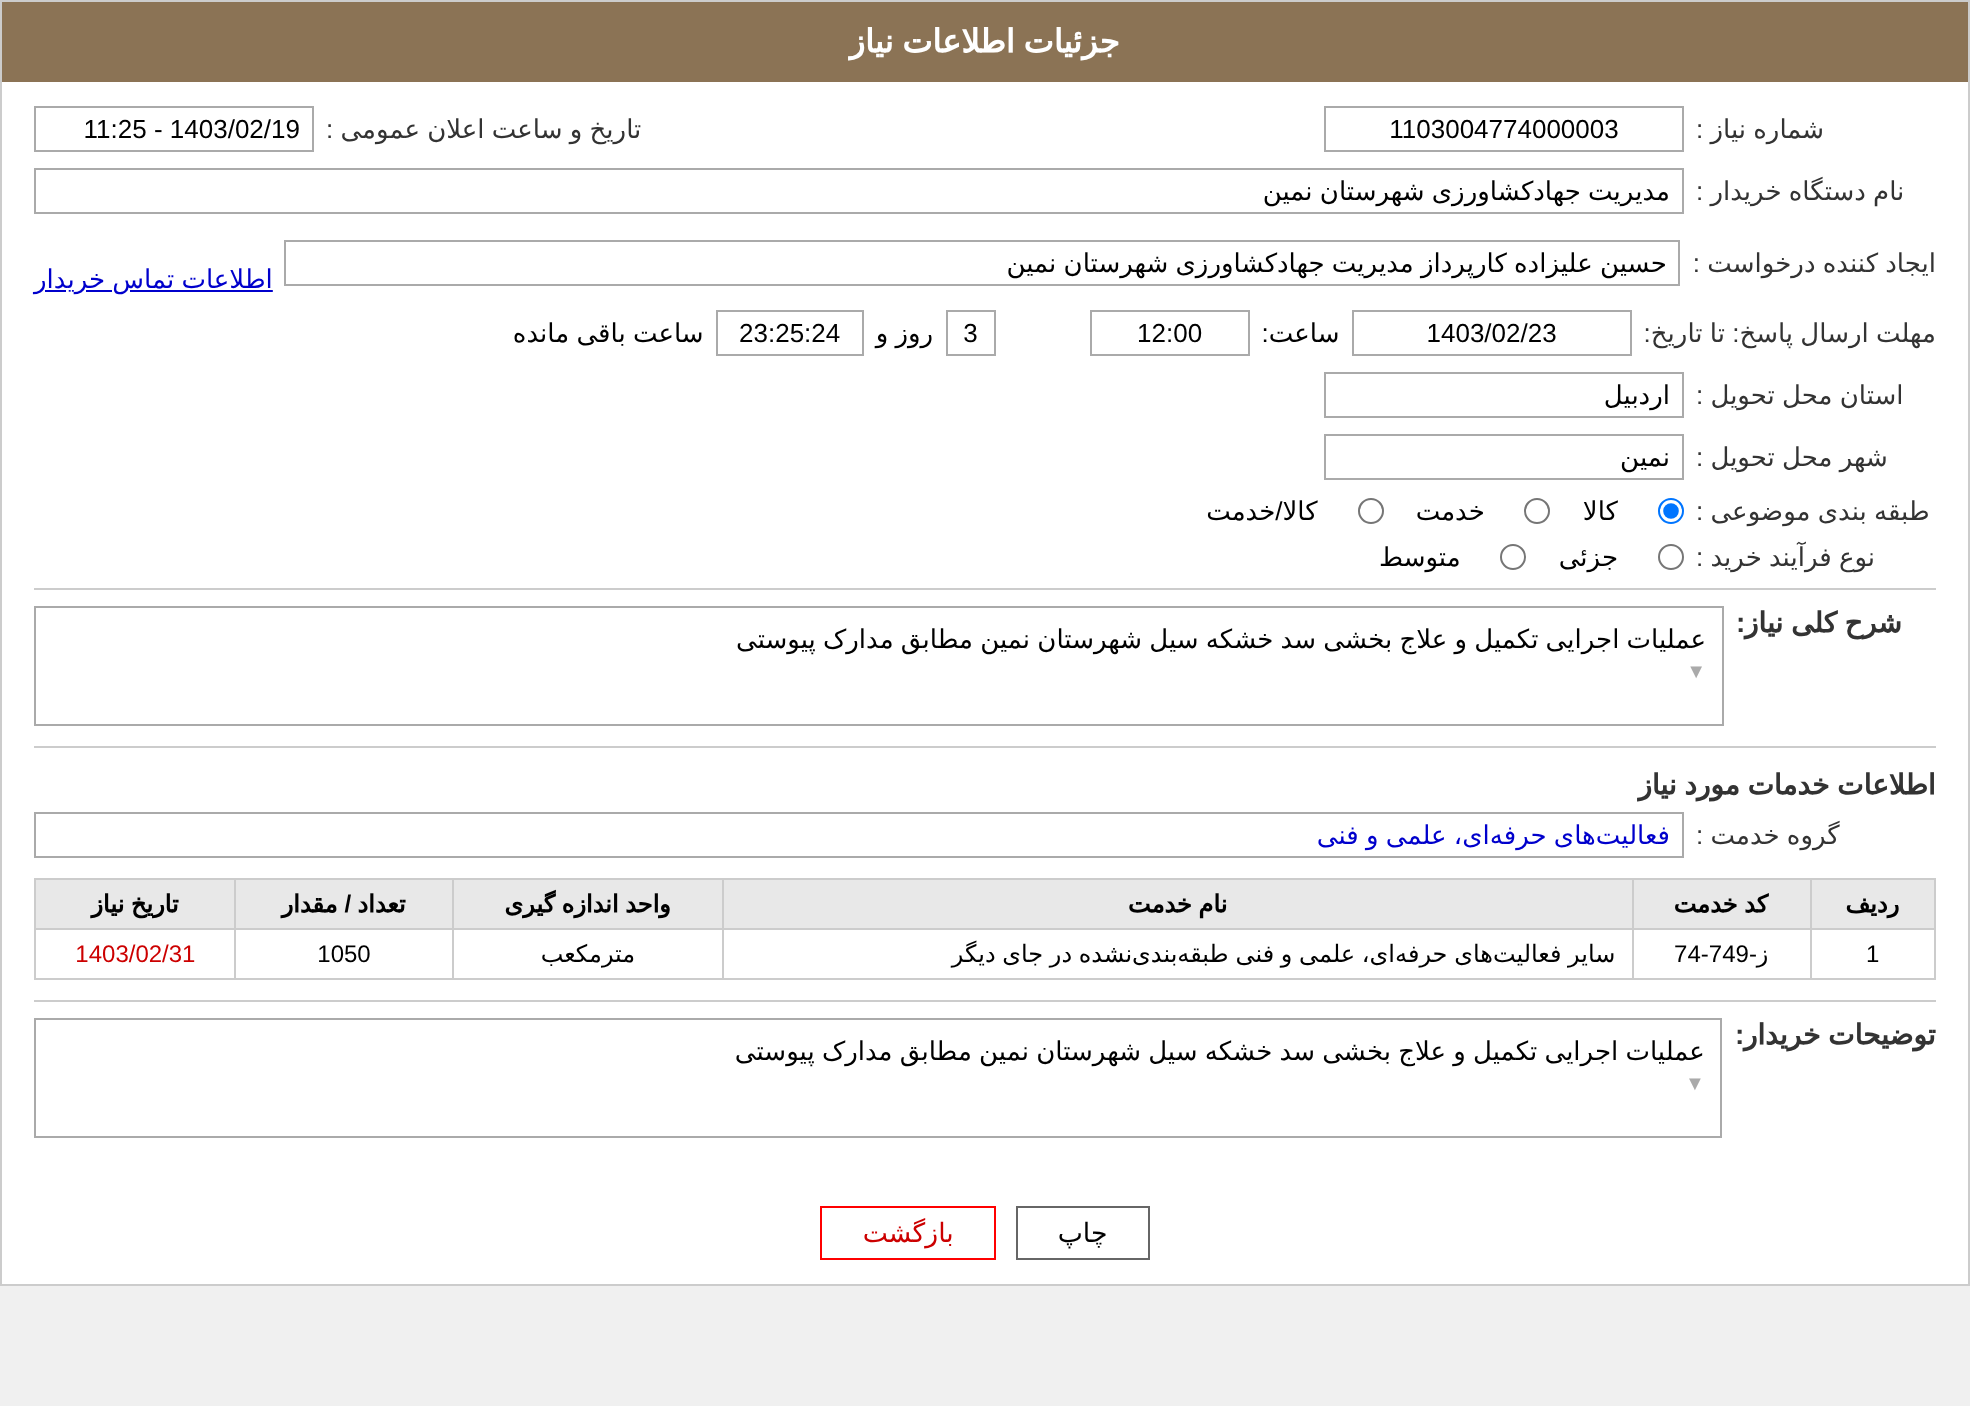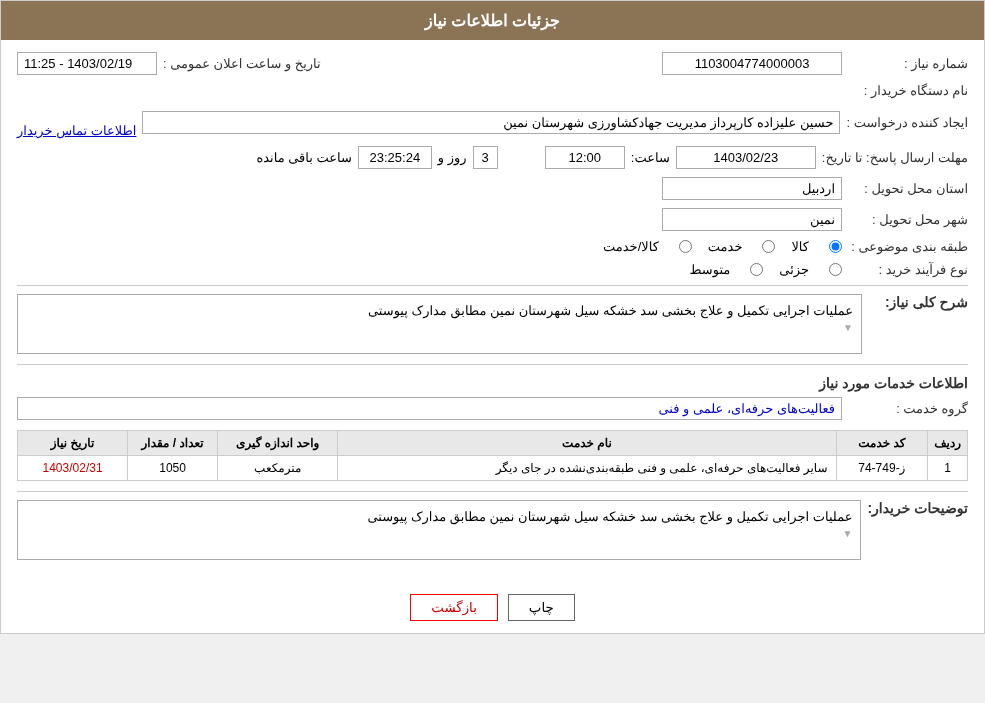--- a/index.html
+++ b/index.html
@@ -29,21 +29,21 @@
     .row {
       display: flex;
       align-items: center;
       margin-bottom: 8px;
       gap: 6px;
     }
     .label {
       color: #333;
       white-space: nowrap;
       min-width: 120px;
-      text-align: right;
+      text-align: left;
     }
     .input-box {
       border: 1px solid #aaa;
       padding: 3px 6px;
       background: #fff;
       min-height: 22px;
     }
     .input-wide {
       flex: 1;
     }
@@ -97,21 +97,21 @@
       margin: 10px 0;
     }
     .data-table {
       width: 100%;
       border-collapse: collapse;
       font-size: 12px;
     }
     .data-table th {
       background: #e8e8e8;
       border: 1px solid #ccc;
-      padding: 5px 0;
+      padding: 5px 10px;
       text-align: center;
     }
     .data-table td {
       border: 1px solid #ccc;
       padding: 5px 8px;
       text-align: center;
     }
     .footer-buttons {
       display: flex;
       justify-content: center;
@@ -148,25 +148,26 @@
     <span>جزئیات اطلاعات نیاز</span>
   </div>
 
   <div class="content">
 
     <div class="row">
       <span class="label">شماره نیاز :</span>
       <div class="input-box input-fixed" style="text-align:center;">1103004774000003</div>
       <span style="flex:1;"></span>
       <span class="label">تاریخ و ساعت اعلان عمومی :</span>
-      <div class="input-box input-medium" style="text-align:left;">1403/02/19 - 11:25</div>
+      <div class="input-box input-medium" style="text-align:right;">1403/02/19 - 11:25</div>
     </div>
 
     <div class="row">
       <span class="label">نام دستگاه خریدار :</span>
+      <div class="input-box input-wide" style="text-align:right;">مدیریت جهادکشاورزی شهرستان نمین</div>
     </div>
 
     <div class="row">
       <span class="label">ایجاد کننده درخواست :</span>
       <div class="input-box input-wide" style="text-align:right;">حسین علیزاده کارپرداز مدیریت جهادکشاورزی شهرستان نمین</div>
       <span class="link-blue">اطلاعات تماس خریدار</span>
     </div>
 
     <div class="row">
       <span class="label">مهلت ارسال پاسخ: تا تاریخ:</span>

